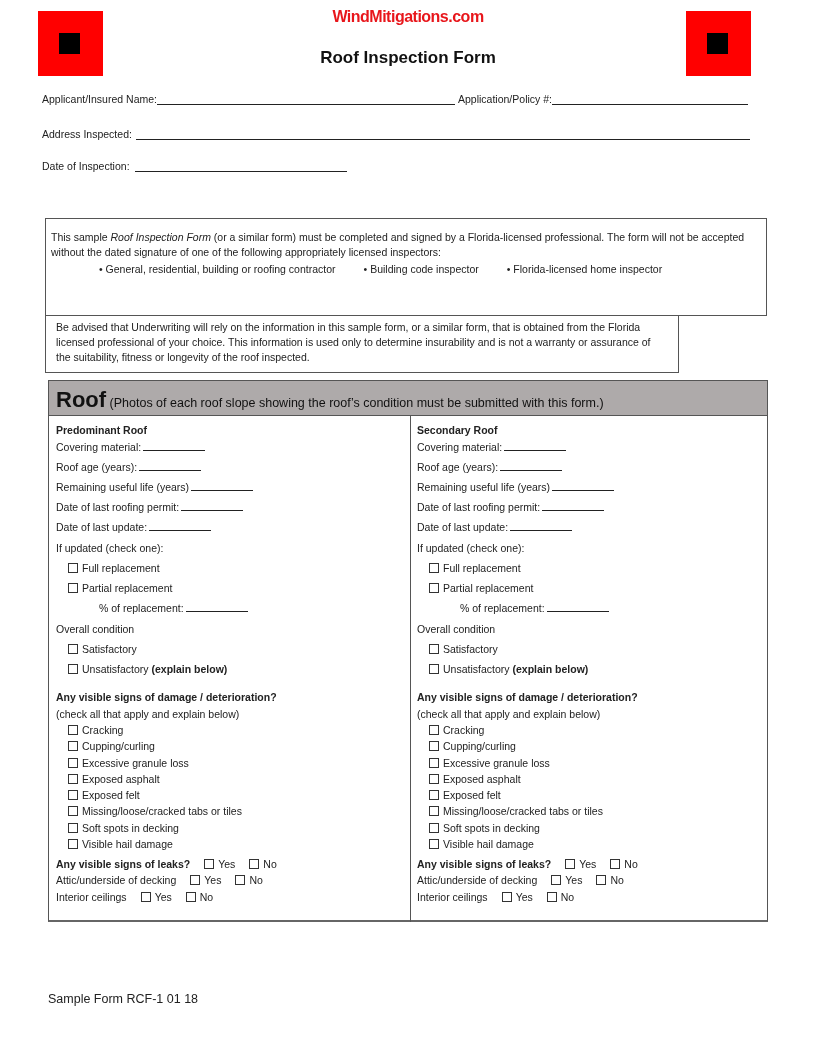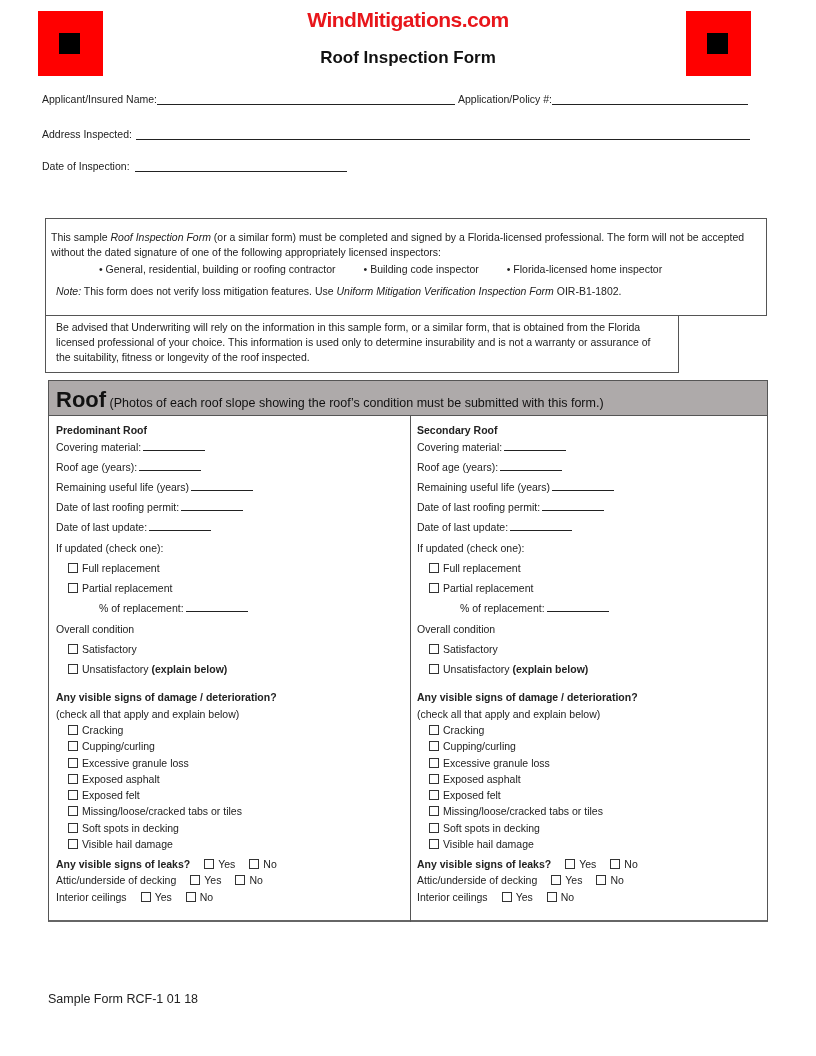--- a/index.html
+++ b/index.html
@@ -5,21 +5,21 @@
   * { box-sizing: border-box; margin: 0; padding: 0; }
   html, body { width: 816px; height: 1056px; background: #ffffff; overflow: hidden; }
   body { position: relative; font-family: "Liberation Sans", sans-serif; color: #111; }
 
   .logo-sq { position: absolute; width: 65px; height: 65px; background: #ff0000; }
   .logo-sq .inner { position: absolute; left: 21px; top: 22px; width: 21px; height: 21px; background: #000; }
   #logo-left { left: 38px; top: 11px; }
   #logo-right { left: 686px; top: 11px; }
 
   .site-title { position: absolute; top: 8px; left: 0; width: 816px; text-align: center;
-    font-size: 21px; font-weight: bold; color: #e8161b; letter-spacing: -0.5px; }
+    font-size: 16px; font-weight: bold; color: #e8161b; letter-spacing: -0.5px; }
   .form-title { position: absolute; top: 48px; left: 0; width: 816px; text-align: center;
     font-size: 17px; font-weight: bold; color: #111; }
 
   .hdr-field { position: absolute; font-size: 10.5px; color: #222; display: flex; align-items: flex-end; white-space: nowrap; }
   .hdr-field .line { border-bottom: 1px solid #222; height: 12px; display: inline-block; }
 
   .info-box { position: absolute; border: 1px solid #555; font-size: 10.5px; color: #222; line-height: 15px; }
   #notice-box { left: 45px; top: 218px; width: 722px; height: 98px; padding: 11px 0 12px 5px; }
   #advise-box { left: 45px; top: 315px; width: 634px; height: 58px; padding: 4px 10px 0 10px; }
   .bullets { display: flex; gap: 0; margin-left: 48px; margin-top: 2px; }
@@ -78,21 +78,20 @@
   <span class="line" style="width:212px; margin-left:5px;"></span>
 </div>
 
 <div class="info-box" id="notice-box">
   <div><span>This sample </span><i>Roof Inspection Form</i><span> (or a similar form) must be completed and signed by a Florida-licensed professional. The form will not be accepted without the dated signature of one of the following appropriately licensed inspectors:</span></div>
   <div class="bullets">
     <span>• General, residential, building or roofing contractor</span>
     <span>• Building code inspector</span>
     <span>• Florida-licensed home inspector</span>
   </div>
-  <div class="note"><i>Note:</i><span> This form does not verify loss mitigation features. Use </span><i>Uniform Mitigation Verification Inspection Form</i><span> OIR-B1-1802.</span></div>
 </div>
 
 <div class="info-box" id="advise-box">
   <div>Be advised that Underwriting will rely on the information in this sample form, or a similar form, that is obtained from the Florida licensed professional of your choice. This information is used only to determine insurability and is not a warranty or assurance of the suitability, fitness or longevity of the roof inspected.</div>
 </div>
 
 <div id="roof-box">
   <div id="roof-header">
     <span class="big">Roof</span><span class="sub"> (Photos of each roof slope showing the roof’s condition must be submitted with this form.)</span>
   </div>

